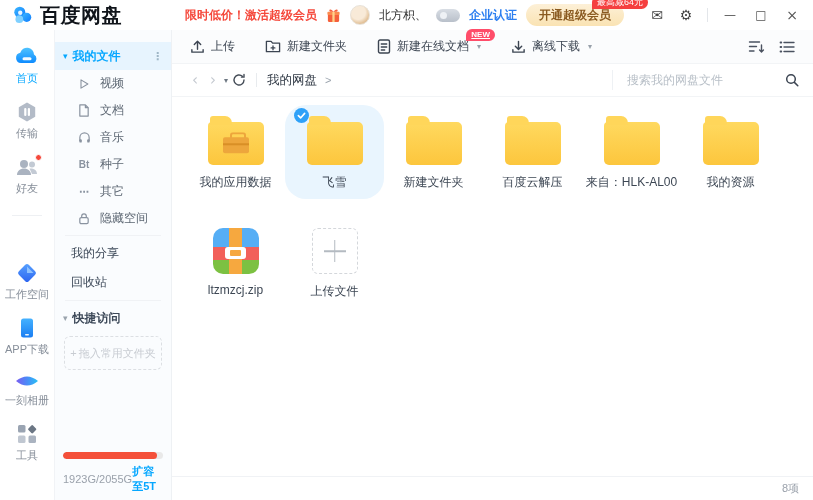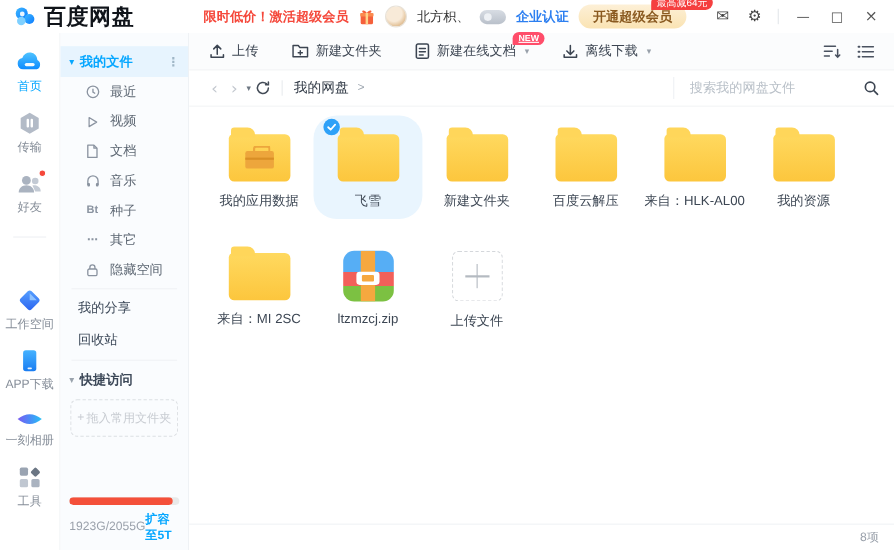--- a/index.html
+++ b/index.html
@@ -236,29 +236,20 @@
     <div class="sidebar">
       <div class="sb-header">
         <span class="caret">▾</span>
         <span>我的文件</span>
         <span class="grow"></span>
         <span class="more">⋮</span>
       </div>
 
       <div class="sb-item">
         <span class="s-ico">
-          <svg width="13" height="13" viewBox="0 0 14 14" fill="none" stroke="#8a93a0" stroke-width="1.3">
-              <circle cx="7" cy="7" r="5.6"></circle>
-              <path d="M7 4v3.2l2.2 1.4"></path>
-            </svg>
-        </span>
-        <span>最近</span>
-      </div>
-      <div class="sb-item">
-        <span class="s-ico">
           <svg width="12" height="12" viewBox="0 0 14 14" fill="none" stroke="#8a93a0" stroke-width="1.3" stroke-linejoin="round">
               <path d="M3.5 2.2L11.5 7l-8 4.8z"></path>
             </svg>
         </span>
         <span>视频</span>
       </div>
       <div class="sb-item">
         <span class="s-ico">
           <svg width="12" height="13" viewBox="0 0 12 14" fill="none" stroke="#8a93a0" stroke-width="1.3" stroke-linejoin="round">
               <path d="M1.5 1h6l3 3v9h-9z"></path>
@@ -422,24 +413,20 @@
         <div class="tile">
           <div class="folder"></div>
           <span class="name">来自：HLK-AL00</span>
         </div>
 
         <div class="tile">
           <div class="folder"></div>
           <span class="name">我的资源</span>
         </div>
 
-        <div class="tile">
-          <div class="folder"></div>
-          <span class="name">来自：MI 2SC</span>
-        </div>
 
         <div class="tile">
           <div class="zip">
             <div class="strap"></div>
               <div class="buckle"></div>
           </div>
           <span class="name">ltzmzcj.zip</span>
         </div>
 
         <div class="tile">

